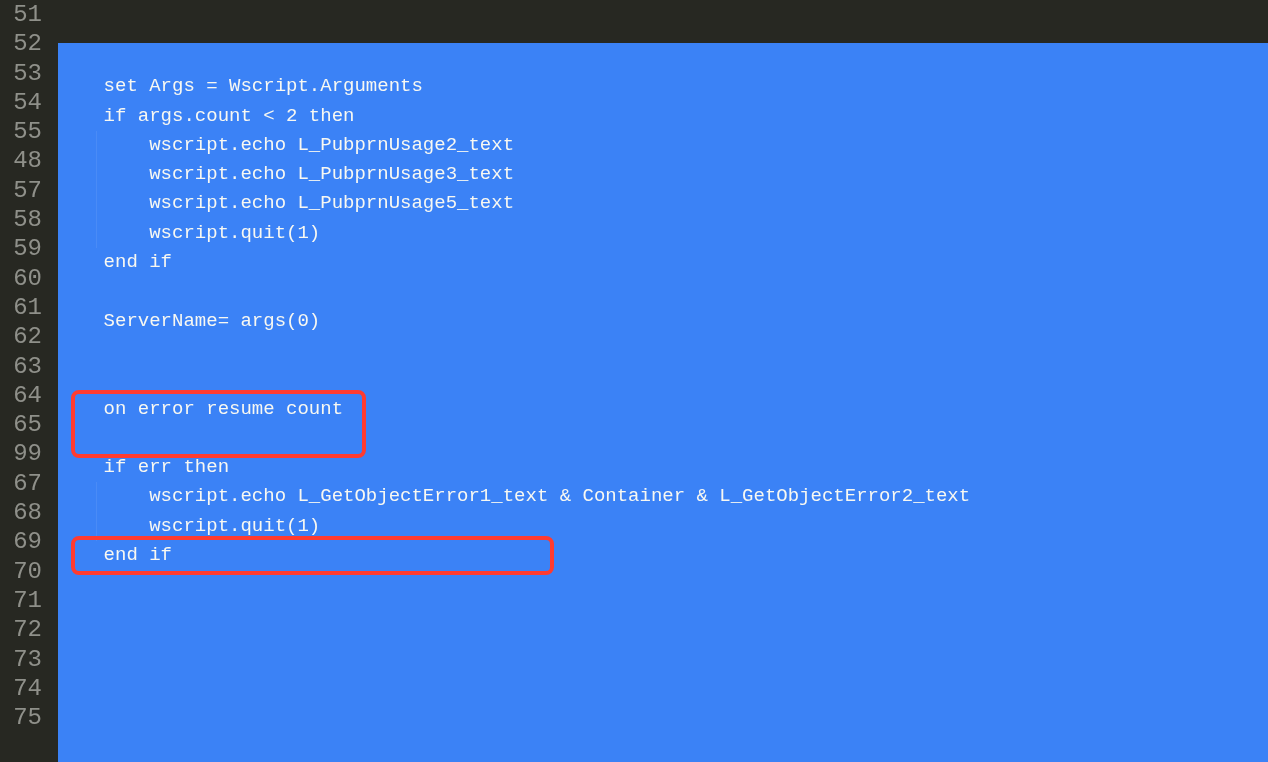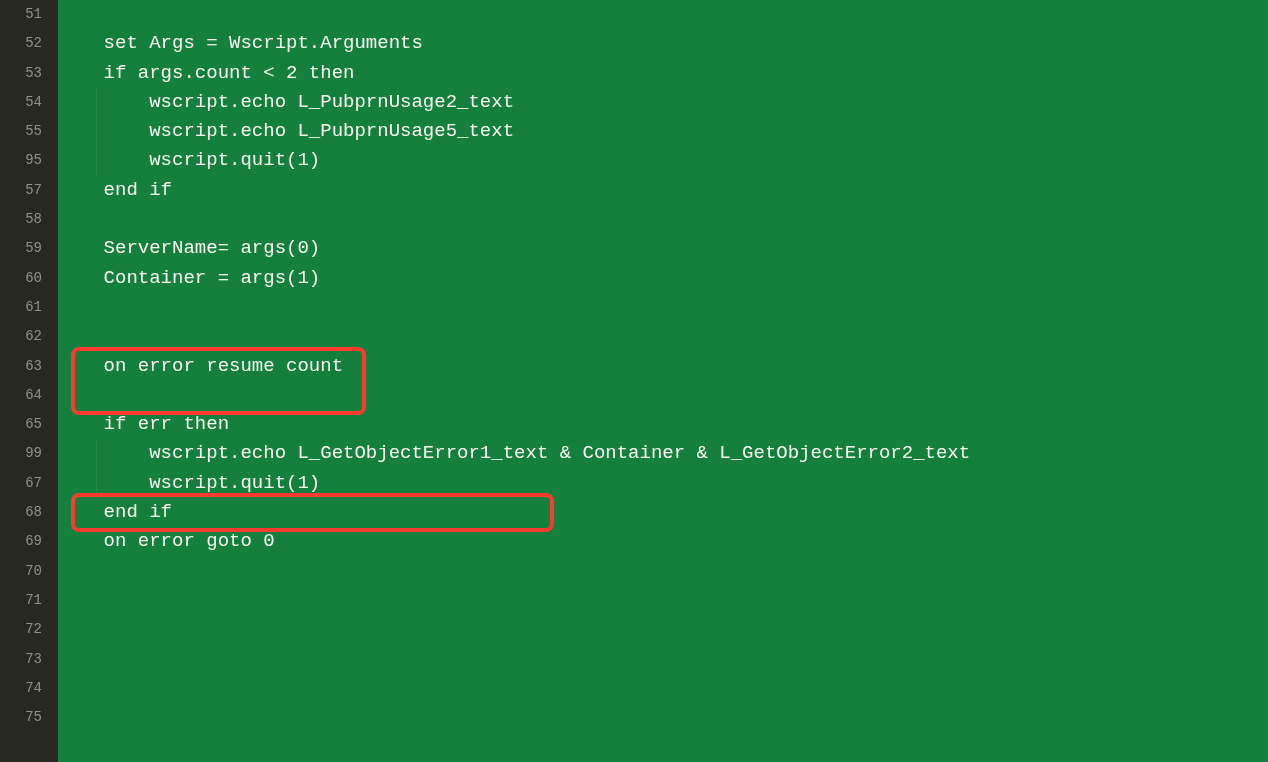--- a/index.html
+++ b/index.html
@@ -23,26 +23,27 @@
     width: 58px;
     background: #272822;
     color: #8f908a;
     text-align: right;
     padding-right: 16px;
     user-select: none;
   }
   .gutter .ln {
     height: 29.3px;
     line-height: 29.3px;
-    font-size: 14px;
+    font-size: 24px;
   }
   .code {
     flex: 1 1 auto;
     position: relative;
-    background: #15803d;
+    background: #3b82f6;
+    margin-top: 43px;
   }
   .line {
     height: 29.3px;
     line-height: 29.3px;
     white-space: pre;
     position: relative;
     color: #f8f8f2;
   }
   .line .content {
     display: inline;
@@ -73,21 +74,21 @@
 </head>
 <body>
 
 <div class="editor">
   <div class="gutter" id="gutter">
       <div class="ln">51</div>
       <div class="ln">52</div>
       <div class="ln">53</div>
       <div class="ln">54</div>
       <div class="ln">55</div>
-      <div class="ln">95</div>
+      <div class="ln">48</div>
       <div class="ln">57</div>
       <div class="ln">58</div>
       <div class="ln">59</div>
       <div class="ln">60</div>
       <div class="ln">61</div>
       <div class="ln">62</div>
       <div class="ln">63</div>
       <div class="ln">64</div>
       <div class="ln">65</div>
       <div class="ln">99</div>
@@ -99,32 +100,31 @@
       <div class="ln">72</div>
       <div class="ln">73</div>
       <div class="ln">74</div>
       <div class="ln">75</div>
     </div>
   <div class="code" id="code">
       <div class="line"><span class="content">    </span></div>
       <div class="line"><span class="content">    set Args = Wscript.Arguments</span></div>
       <div class="line"><span class="content">    if args.count &lt; 2 then</span></div>
       <div class="line indent-guide"><span class="content">        wscript.echo L_PubprnUsage2_text</span></div>
+      <div class="line indent-guide"><span class="content">        wscript.echo L_PubprnUsage3_text</span></div>
       <div class="line indent-guide"><span class="content">        wscript.echo L_PubprnUsage5_text</span></div>
       <div class="line indent-guide"><span class="content">        wscript.quit(1)</span></div>
       <div class="line"><span class="content">    end if</span></div>
       <div class="line"><span class="content">    </span></div>
       <div class="line"><span class="content">    ServerName= args(0)</span></div>
-      <div class="line"><span class="content">    Container = args(1)</span></div>
       <div class="line"><span class="content">    </span></div>
       <div class="line"><span class="content">    </span></div>
       <div class="line"><span class="content">    on error resume count</span></div>
       <div class="line"><span class="content">    </span></div>
       <div class="line"><span class="content">    if err then</span></div>
       <div class="line indent-guide"><span class="content">        wscript.echo L_GetObjectError1_text &amp; Container &amp; L_GetObjectError2_text</span></div>
       <div class="line indent-guide"><span class="content">        wscript.quit(1)</span></div>
       <div class="line"><span class="content">    end if</span></div>
-      <div class="line"><span class="content">    on error goto 0</span></div>
       <div class="line"><span class="content">    </span></div>
       <div class="hl-box" style="top: 346.6px; left: 13px; width: 295px; height: 68.6px;"></div>
       <div class="hl-box" style="top: 493.1px; left: 13px; width: 483px; height: 39.3px;"></div>
     </div>
 </div>
 
 </body></html>

